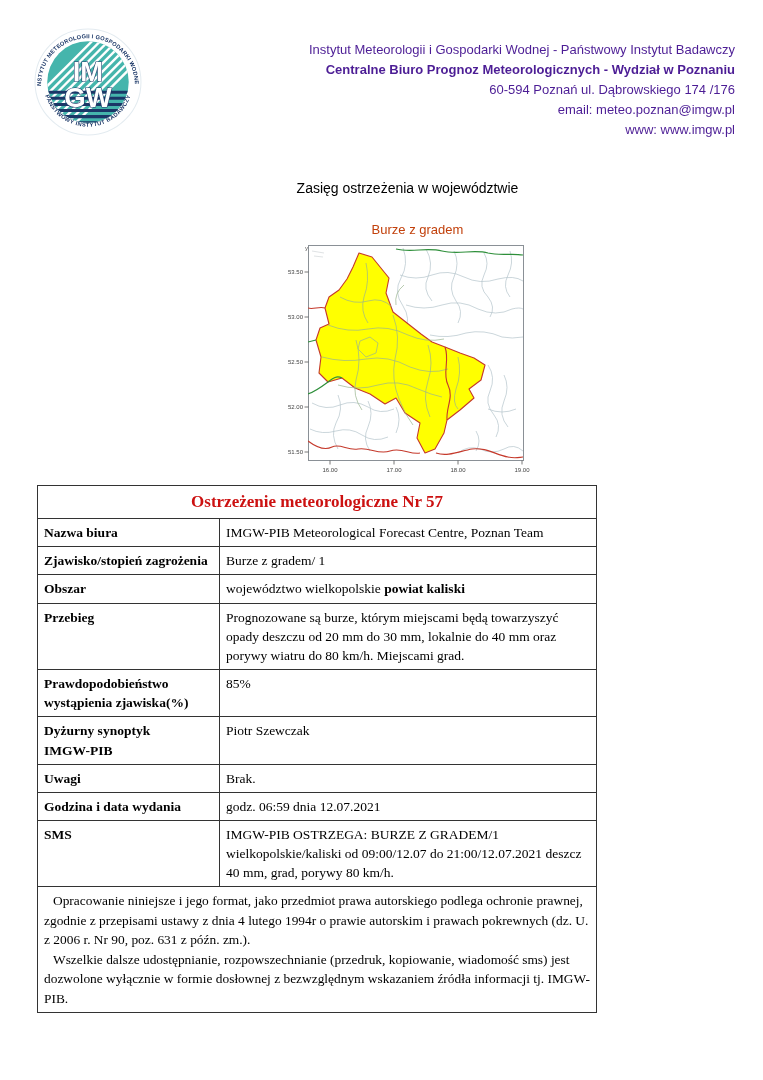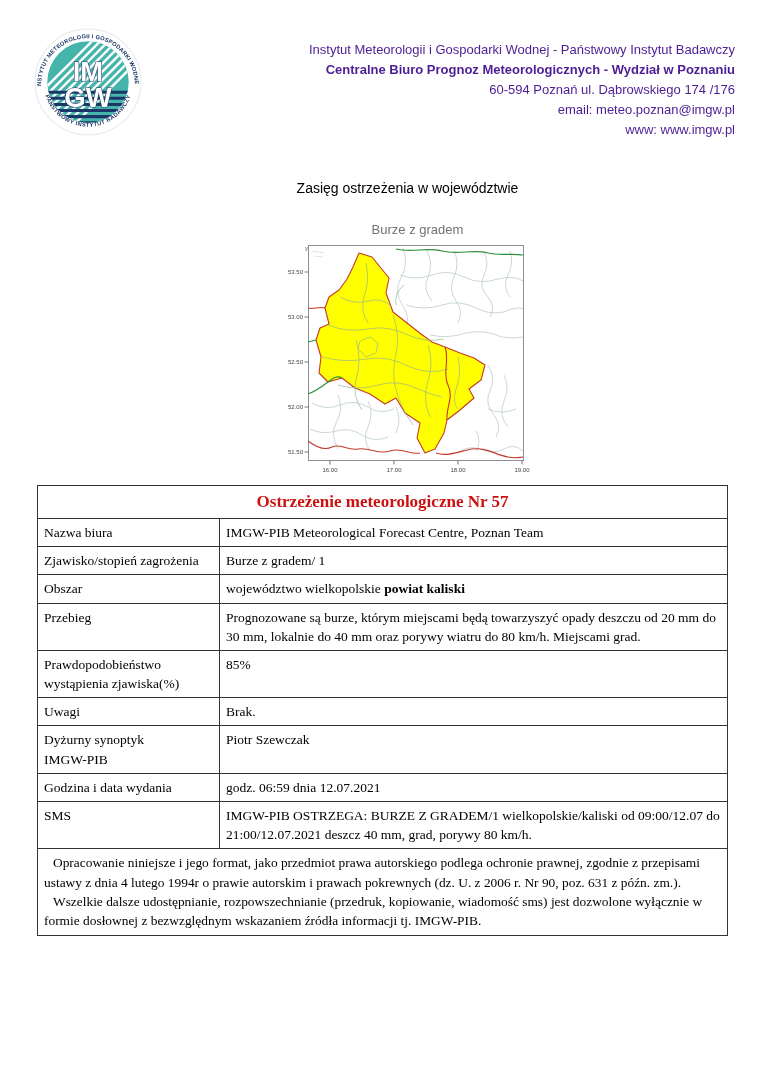--- a/index.html
+++ b/index.html
@@ -13,31 +13,31 @@
   
   .header{display:flex;align-items:flex-start;padding:28px 28px 0 34px;}
   .logo-wrap{width:108px;height:108px;flex:0 0 auto;}
   .contact{flex:1;text-align:right;color:#4c1d95;font-size:13px;line-height:20px;padding-top:12px;}
   .contact .bold{font-weight:bold;}
 
   
   .map-section{margin-top:40px;text-align:center;}
   .section-title{font-size:14px;color:#000;transform:translateX(26px);}
   .map-block{width:248px;margin:26px auto 0;transform:translateX(26px);}
-  .map-title{font-size:13px;color:#737373;margin-bottom:6px;text-align:center;transform:translateX(10px);}
+  .map-title{font-size:13px;color:#c2410c;margin-bottom:6px;text-align:center;transform:translateX(10px);}
   .map-svg{display:block;}
 
   
   .table-section{margin:8px 0 0 37px;}
   table.warning{
-    width:691px;border-collapse:collapse;table-layout:fixed;
+    width:560px;border-collapse:collapse;table-layout:fixed;
     font-family:"Liberation Serif",serif;font-size:13.5px;color:#000;
   }
   table.warning td{border:1px solid #333;padding:4px 6px;vertical-align:top;line-height:1.42;}
-  td.lbl{width:170px;font-weight:normal;white-space:pre-line;}
+  td.lbl{width:170px;font-weight:bold;white-space:pre-line;}
   td.ttl{
     text-align:center;font-weight:bold;font-size:17px;padding:6px 4px;
     color:#cc1111;
   }
   td.note{font-size:13.4px;padding:5px 6px 8px 6px;}
   td.note p{margin:0;text-indent:9px;line-height:1.45;}
   .b{font-weight:bold;}
 </style>
 </head>
 <body>
@@ -217,27 +217,27 @@
         <tr>
           <td class="lbl">Przebieg</td>
           <td>Prognozowane są burze, którym miejscami będą towarzyszyć opady deszczu od 20 mm do 30 mm, lokalnie do 40 mm oraz porywy wiatru do 80 km/h. Miejscami grad.</td>
         </tr>
         <tr>
           <td class="lbl">Prawdopodobieństwo
 wystąpienia zjawiska(%)</td>
           <td>85%</td>
         </tr>
         <tr>
-          <td class="lbl">Uwagi</td>
-          <td>Brak.</td>
-        </tr>
-        <tr>
           <td class="lbl">Dyżurny synoptyk
 IMGW-PIB</td>
           <td>Piotr Szewczak</td>
+        </tr>
+        <tr>
+          <td class="lbl">Uwagi</td>
+          <td>Brak.</td>
         </tr>
         <tr>
           <td class="lbl">Godzina i data wydania</td>
           <td>godz. 06:59 dnia 12.07.2021</td>
         </tr>
         <tr>
           <td class="lbl">SMS</td>
           <td>IMGW-PIB OSTRZEGA: BURZE Z GRADEM/1 wielkopolskie/kaliski od 09:00/12.07 do 21:00/12.07.2021 deszcz 40 mm, grad, porywy 80 km/h.</td>
         </tr>
         <tr>

